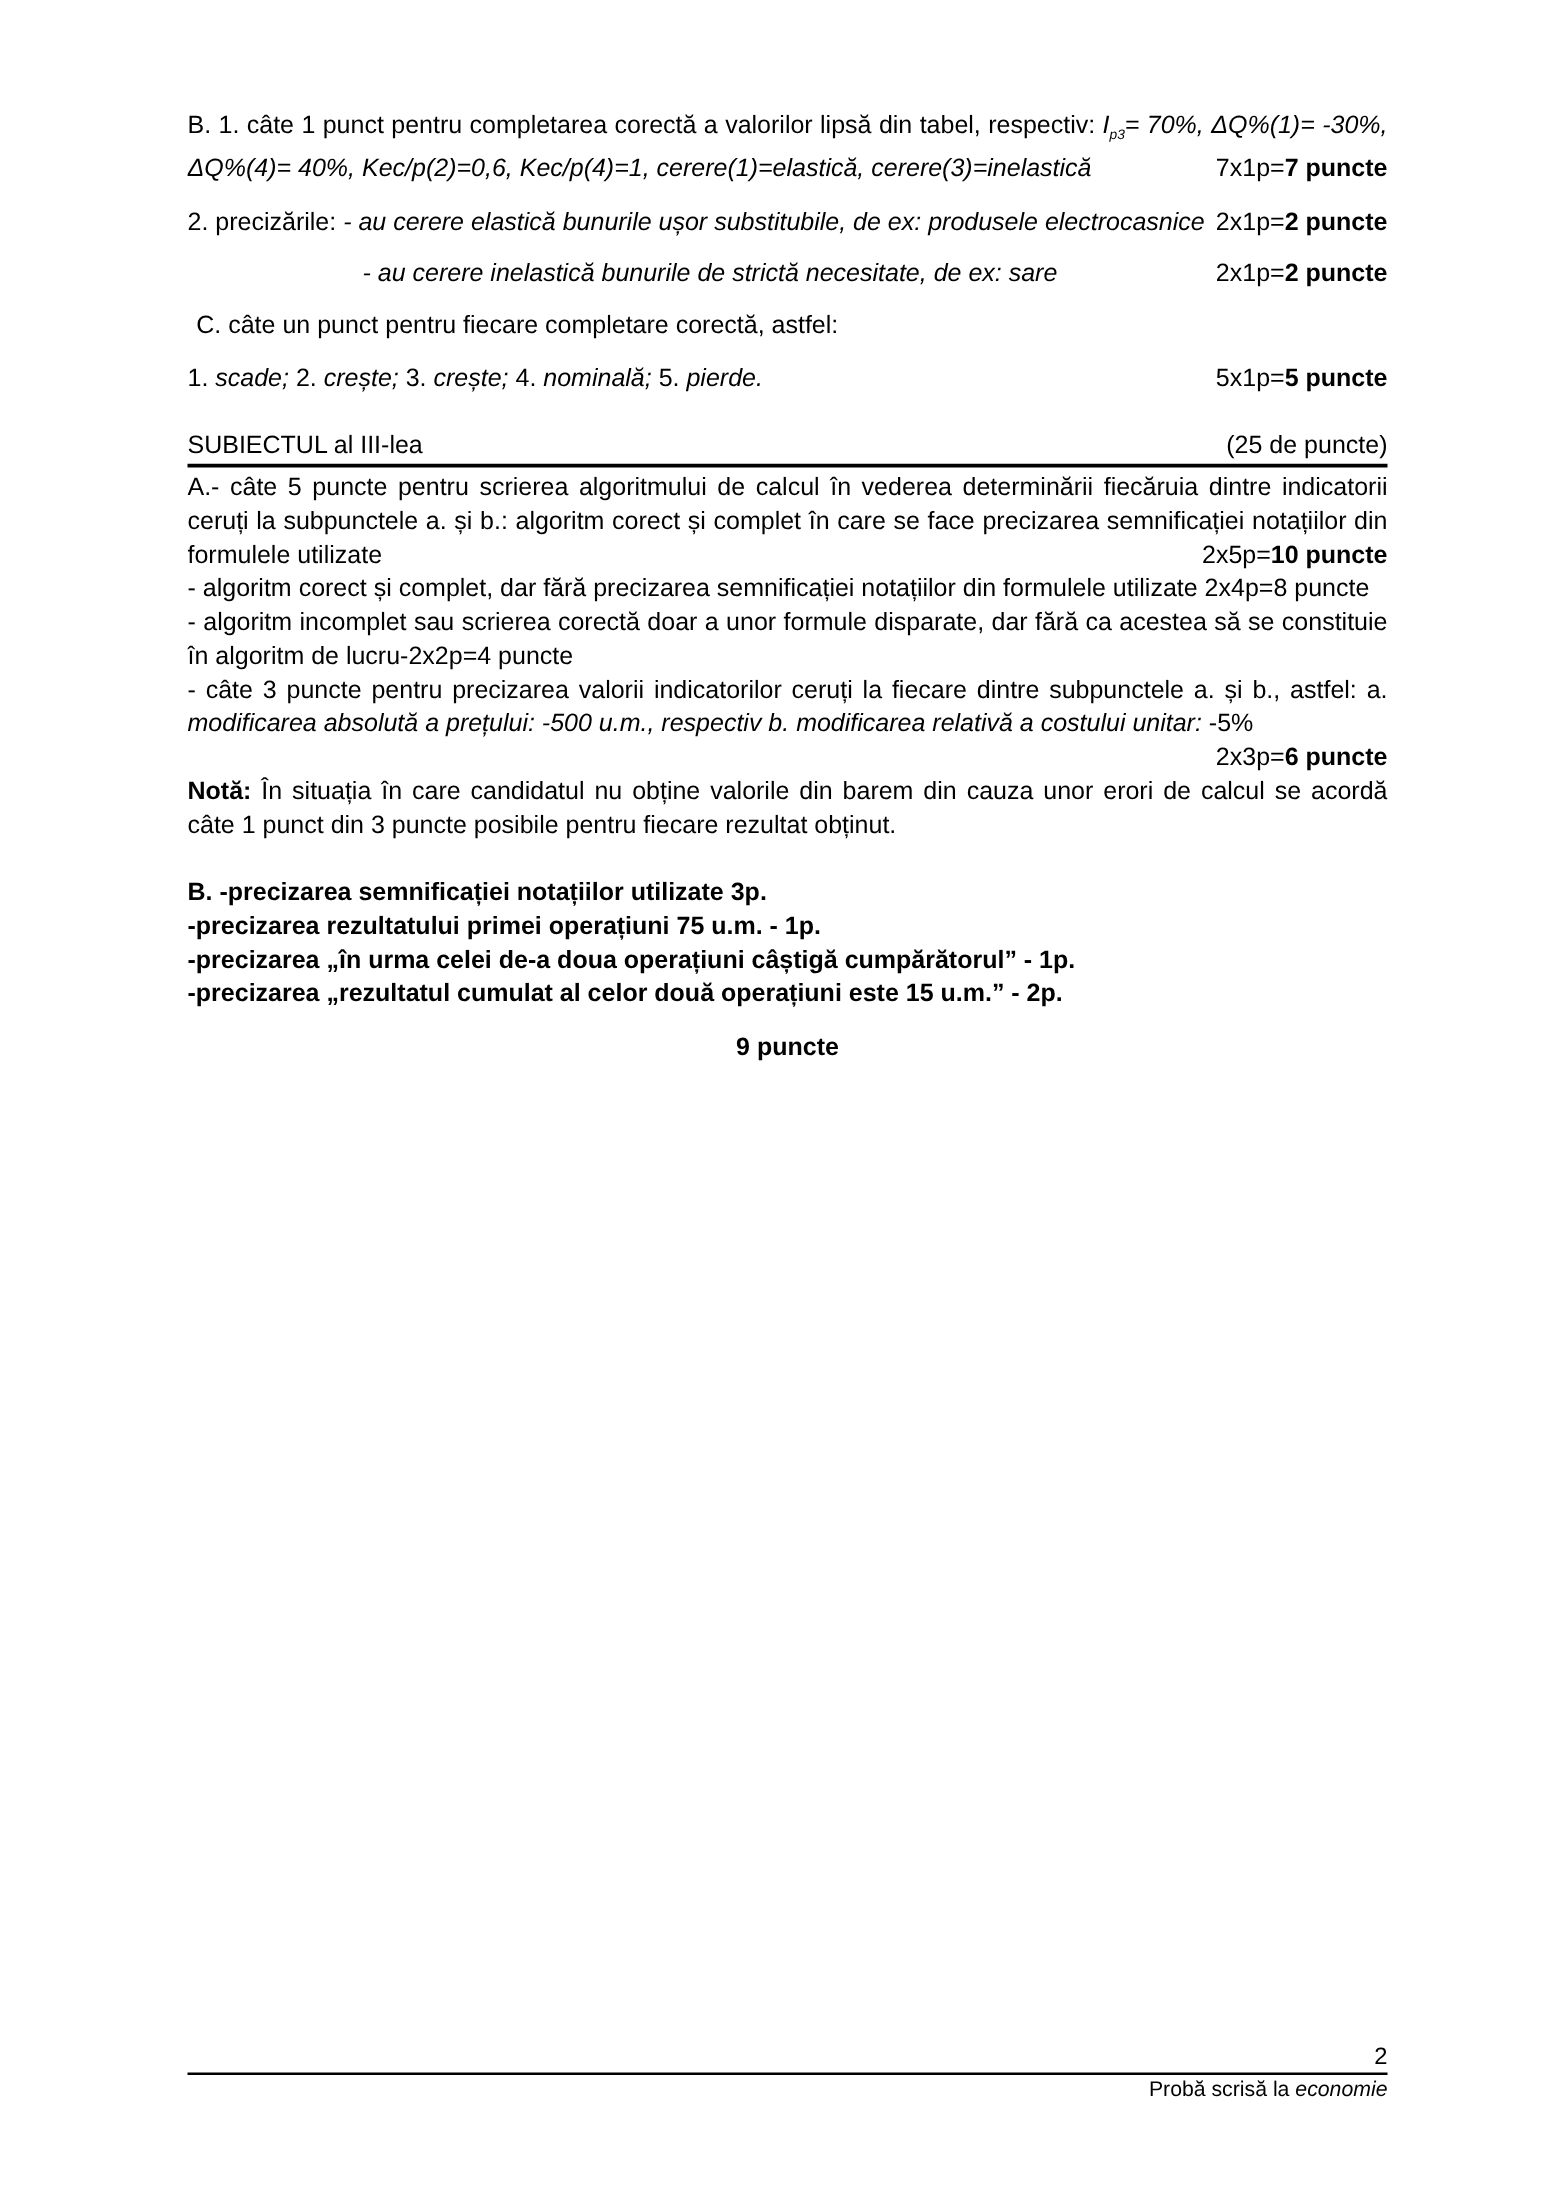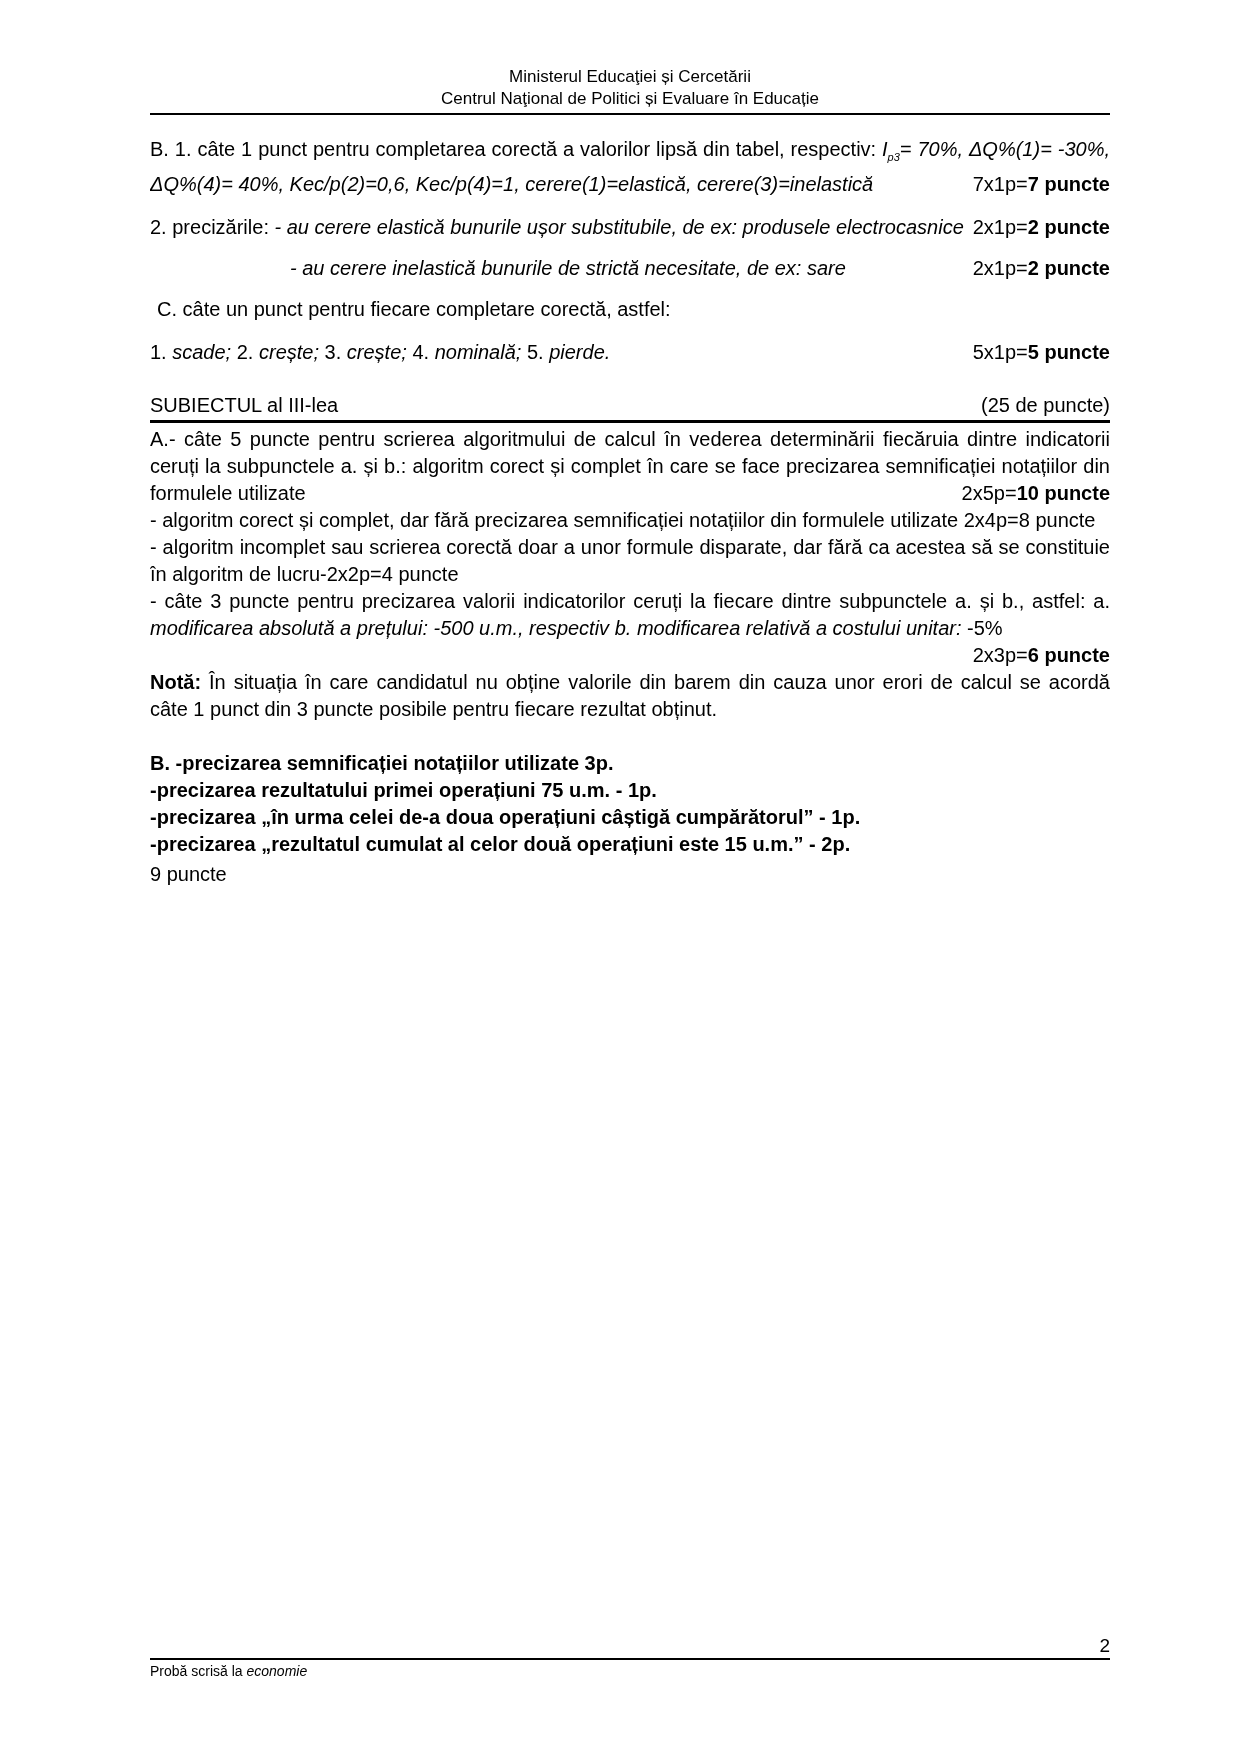--- a/index.html
+++ b/index.html
@@ -44,41 +44,37 @@
     display: flex;
     justify-content: space-between;
     font-weight: 400;
     border-bottom: 3px solid #000;
     margin-top: 26px;
     margin-bottom: 3px;
     padding-bottom: 1px;
   }
   .b-block { margin-top: 27px; }
   .b-line { text-align: left; margin: 0; font-weight: bold; }
-  .total-line { text-align: left; font-weight: 400; margin-top: 3px; }
+  .total-line { text-align: center; font-weight: 700; margin-top: 16px; }
   .footer {
     position: absolute;
     left: 150px;
     right: 131px;
     bottom: 72px;
   }
   .page-num { text-align: right; font-size: 19px; line-height: 21px; margin-bottom: 2px; }
   .footer-rule { border-top: 2px solid #000; }
-  .footer-line { font-size: 14px; line-height: 23px; }
+  .footer-line { font-size: 17px; line-height: 23px; text-align: right; }
   .footer-line:first-of-type { padding-top: 3px; }
 </style>
 </head>
 <body>
 
 <div class="page">
 
-  <div class="doc-header">
-    <div>Ministerul Educaţiei și Cercetării</div>
-    <div>Centrul Naţional de Politici și Evaluare în Educație</div>
-  </div>
 
   <div class="doc-body">
 
     <p class="para"><span>B. 1. câte 1 punct pentru completarea corectă a valorilor lipsă din tabel, respectiv: </span><span class="it"><span>I</span><sub class="varsub">p3</sub></span><span class="it">= 70%, ΔQ%(1)= -30%, ΔQ%(4)= 40%, Kec/p(2)=0,6, Kec/p(4)=1, cerere(1)=elastică, cerere(3)=inelastică</span><span class="pts"><span>7x1p=</span><b>7 puncte</b></span></p>
 
     <p class="para tight"><span>2. precizările: </span><span class="it">- au cerere elastică bunurile ușor substitubile, de ex: produsele electrocasnice</span><span class="pts"><span>2x1p=</span><b>2 puncte</b></span></p>
 
     <p class="para tight indent140"><span class="it">- au cerere inelastică bunurile de strictă necesitate, de ex: sare</span><span class="pts"><span>2x1p=</span><b>2 puncte</b></span></p>
 
     <p class="para indent7">C. câte un punct pentru fiecare completare corectă, astfel:</p>

